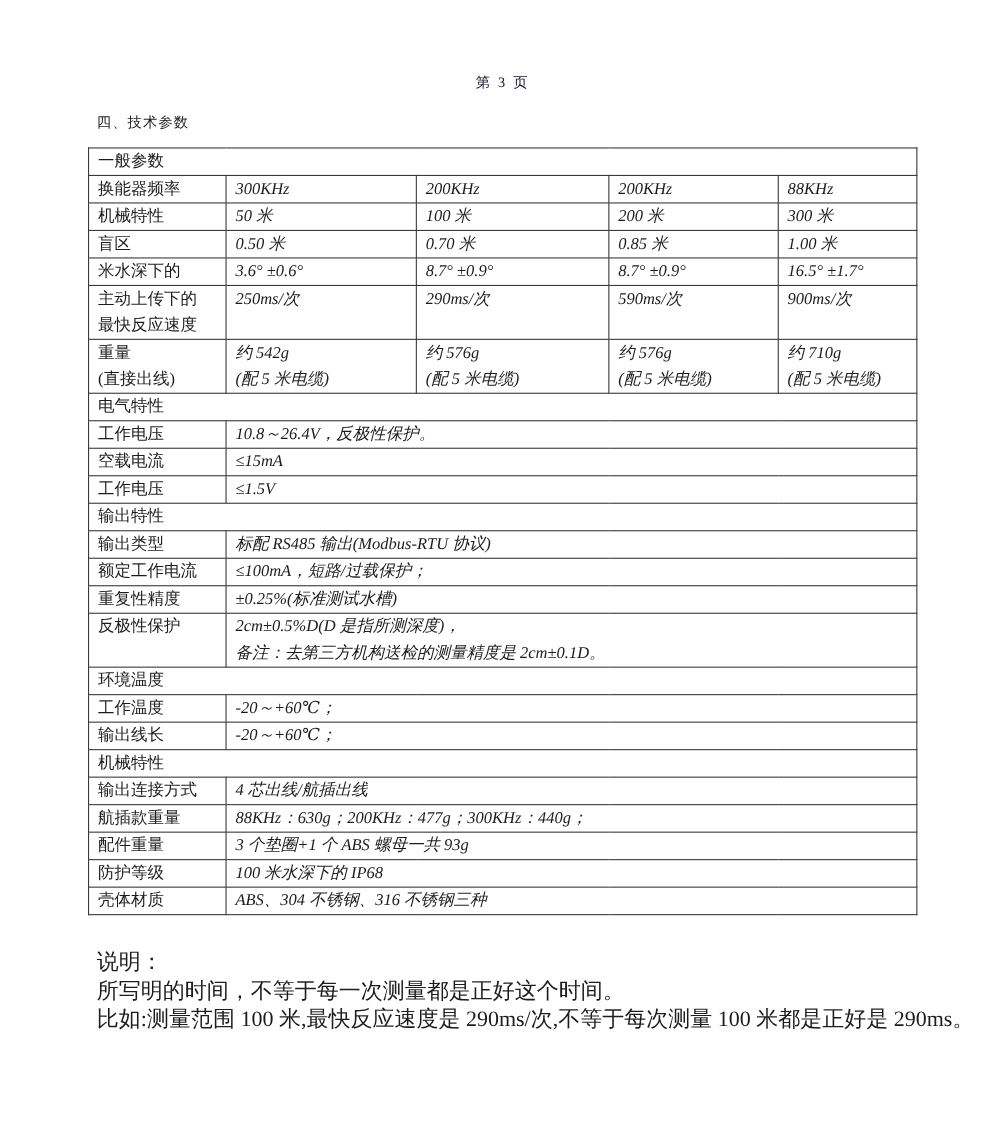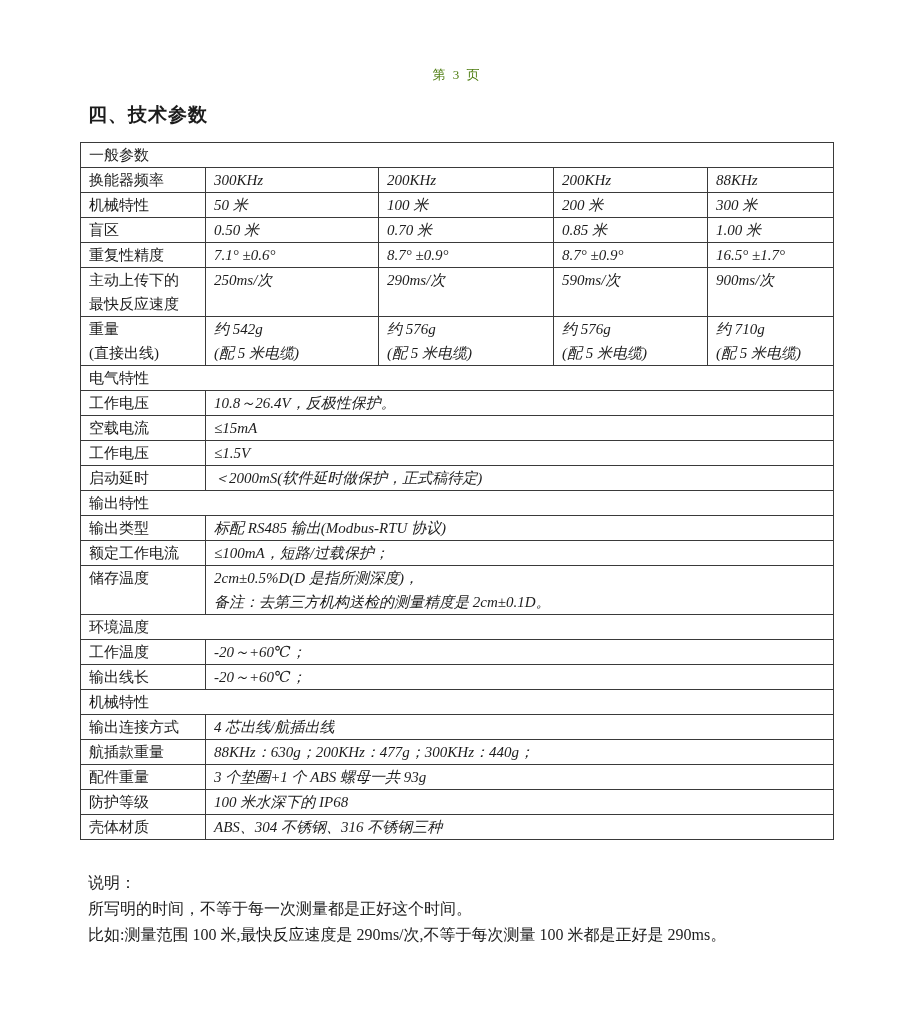--- a/index.html
+++ b/index.html
@@ -13,26 +13,26 @@
   .page {
     width: 912px;
     height: 1024px;
     padding: 66px 78px 0 80px;
     overflow: hidden;
   }
   .page-number {
     text-align: center;
     font-size: 13px;
     letter-spacing: 2px;
-    color: #4d7c0f;
+    color: #0f172a;
     margin-bottom: 18px;
   }
   .doc-heading {
-    font-size: 19px;
-    font-weight: bold;
+    font-size: 13px;
+    font-weight: normal;
     margin: 0 0 14px 8px;
     letter-spacing: 1px;
   }
   table.spec-table {
     border-collapse: collapse;
     table-layout: fixed;
     width: 753px;
   }
   table.spec-table td {
     border: 1px solid #3a3a3a;
@@ -44,21 +44,21 @@
     overflow: hidden;
   }
   td.section-cell {
     padding-left: 8px;
     margin-left: 38px;
   }
   td.label-cell {}
   td.value-cell { padding-left: 12px; font-style: italic; }
   .notes {
     margin: 30px 0 0 8px;
-    font-size: 16px;
+    font-size: 20px;
     line-height: 26px;
   }
   .notes .note-line { white-space: nowrap; }
 </style>
 </head>
 <body>
 
 <div class="page">
 
   <div class="page-number">第 3 页</div>
@@ -92,22 +92,22 @@
           <td class="value-cell">300 米</td>
         </tr>
         <tr>
           <td class="label-cell">盲区</td>
           <td class="value-cell">0.50 米</td>
           <td class="value-cell">0.70 米</td>
           <td class="value-cell">0.85 米</td>
           <td class="value-cell">1.00 米</td>
         </tr>
         <tr>
-          <td class="label-cell">重复性精度</td>
-          <td class="value-cell">7.1° ±0.6°</td>
+          <td class="label-cell">米水深下的</td>
+          <td class="value-cell">3.6° ±0.6°</td>
           <td class="value-cell">8.7° ±0.9°</td>
           <td class="value-cell">8.7° ±0.9°</td>
           <td class="value-cell">16.5° ±1.7°</td>
         </tr>
         <tr>
           <td class="label-cell">主动上传下的
 最快反应速度</td>
           <td class="value-cell">250ms/次</td>
           <td class="value-cell">290ms/次</td>
           <td class="value-cell">590ms/次</td>
@@ -134,36 +134,36 @@
         </tr>
         <tr>
           <td class="label-cell">空载电流</td>
           <td class="value-cell" colspan="4">≤15mA</td>
         </tr>
         <tr>
           <td class="label-cell">工作电压</td>
           <td class="value-cell" colspan="4">≤1.5V</td>
         </tr>
         <tr>
-          <td class="label-cell">启动延时</td>
-          <td class="value-cell" colspan="4">＜2000mS(软件延时做保护，正式稿待定)</td>
-        </tr>
-        <tr>
           <td class="section-cell" colspan="5">输出特性</td>
         </tr>
         <tr>
           <td class="label-cell">输出类型</td>
           <td class="value-cell" colspan="4">标配 RS485 输出(Modbus-RTU 协议)</td>
         </tr>
         <tr>
           <td class="label-cell">额定工作电流</td>
           <td class="value-cell" colspan="4">≤100mA，短路/过载保护；</td>
         </tr>
         <tr>
-          <td class="label-cell">储存温度</td>
+          <td class="label-cell">重复性精度</td>
+          <td class="value-cell" colspan="4">±0.25%(标准测试水槽)</td>
+        </tr>
+        <tr>
+          <td class="label-cell">反极性保护</td>
           <td class="value-cell" colspan="4">2cm±0.5%D(D 是指所测深度)，
 备注：去第三方机构送检的测量精度是 2cm±0.1D。</td>
         </tr>
         <tr>
           <td class="section-cell" colspan="5">环境温度</td>
         </tr>
         <tr>
           <td class="label-cell">工作温度</td>
           <td class="value-cell" colspan="4">-20～+60℃；</td>
         </tr>

